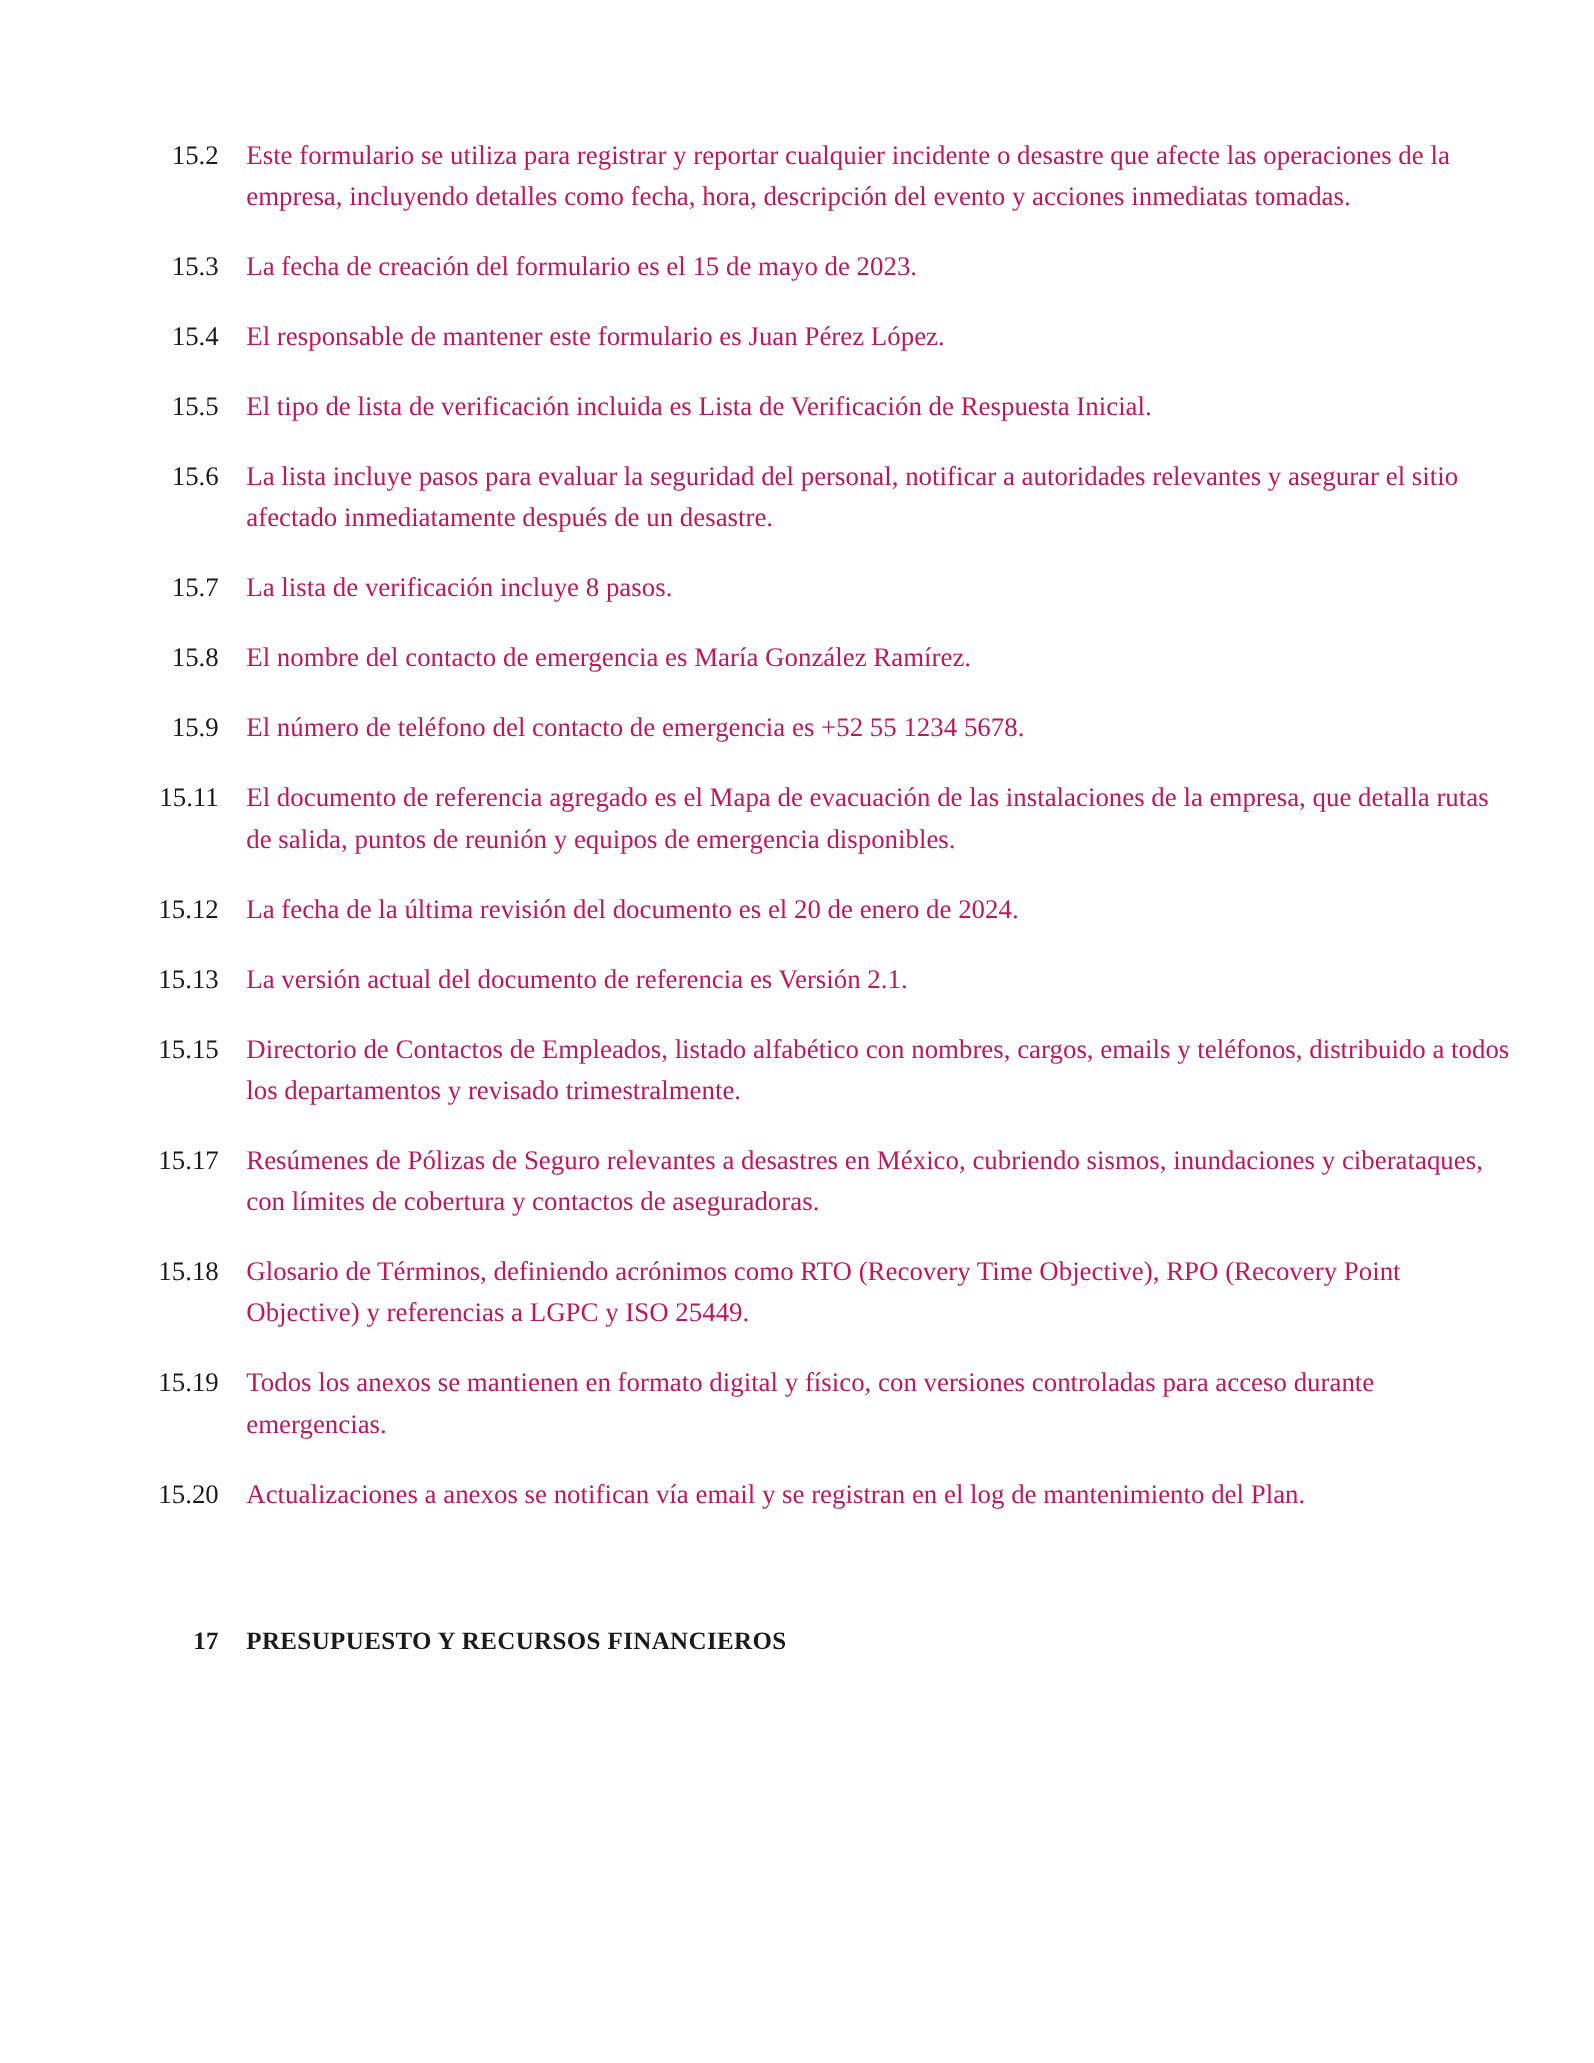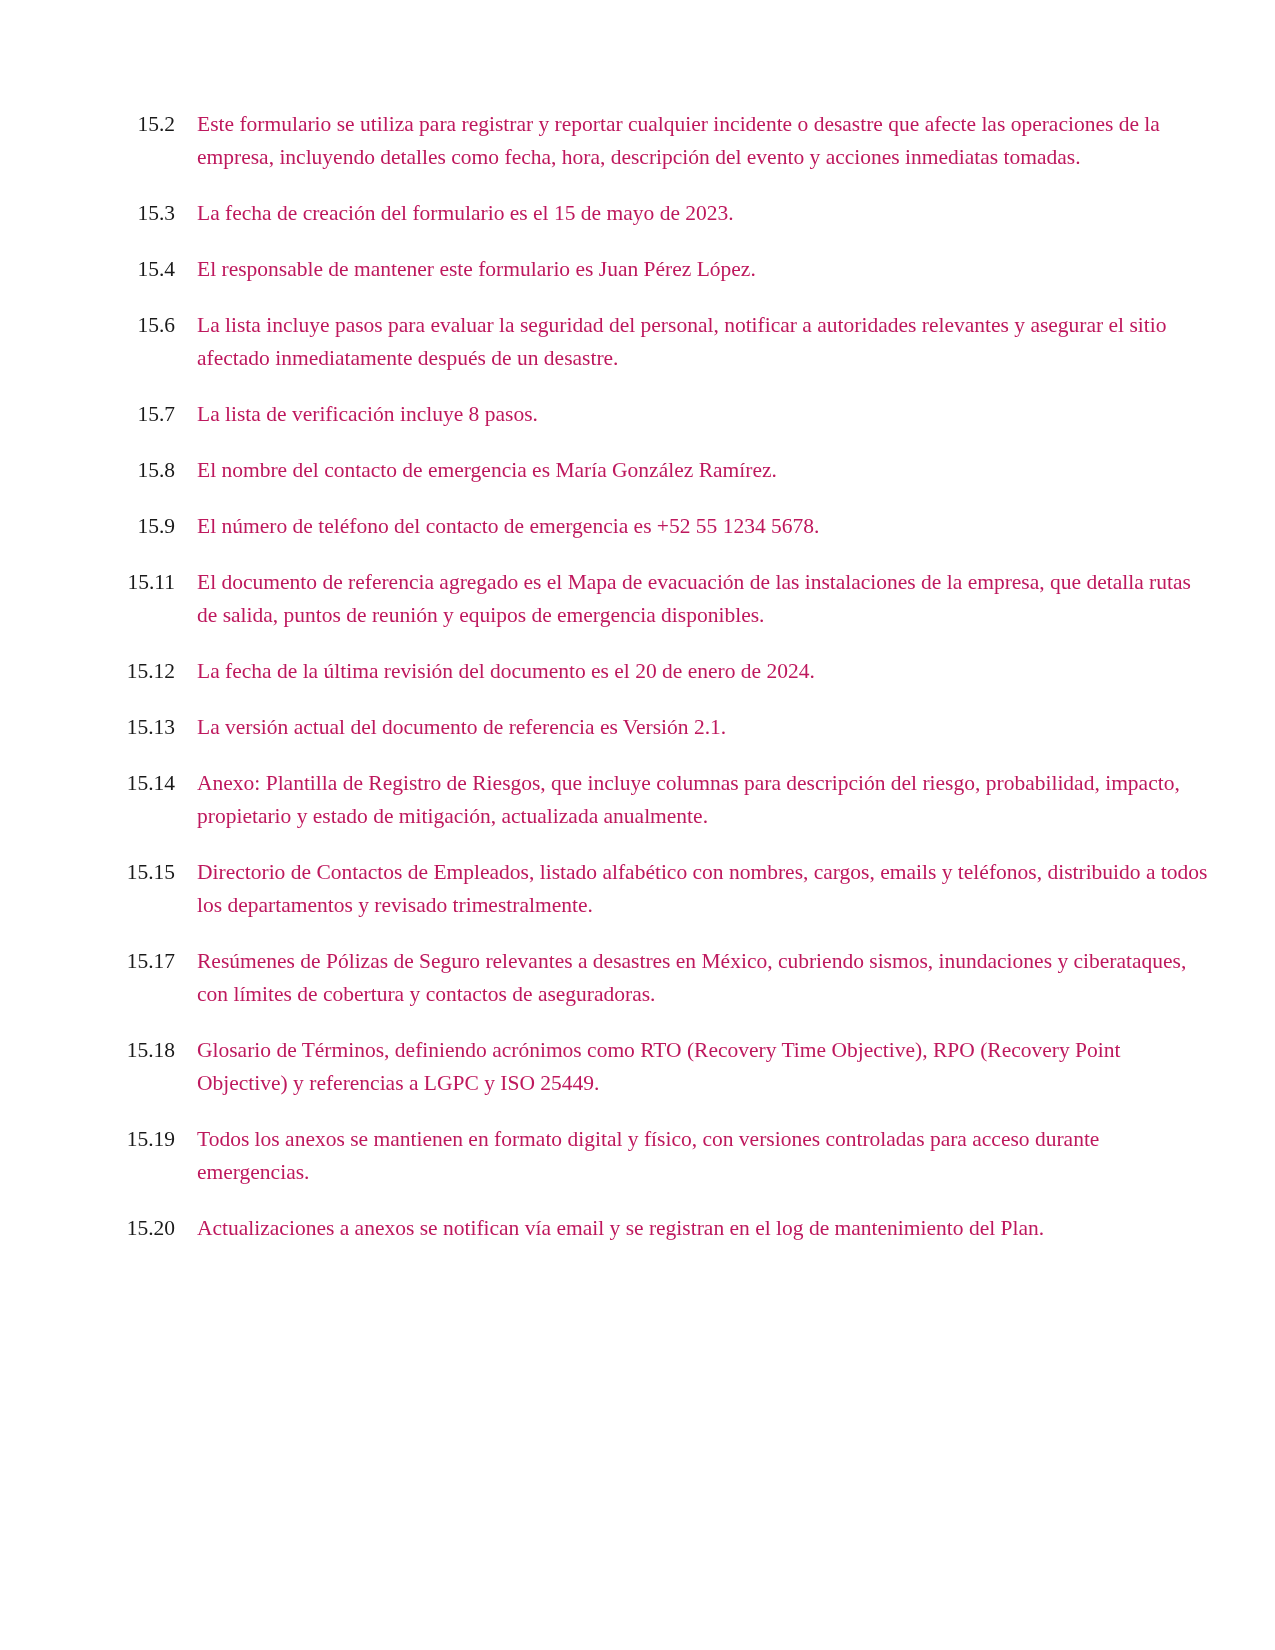--- a/index.html
+++ b/index.html
@@ -85,20 +85,24 @@
       </div>
       <div class="item">
         <div class="item-num">15.3</div>
         <div class="item-text">La fecha de creación del formulario es el 15 de mayo de 2023.</div>
       </div>
       <div class="item">
         <div class="item-num">15.4</div>
         <div class="item-text">El responsable de mantener este formulario es Juan Pérez López.</div>
       </div>
       <div class="item">
+        <div class="item-num">15.5</div>
+        <div class="item-text">El tipo de lista de verificación incluida es Lista de Verificación de Respuesta Inicial.</div>
+      </div>
+      <div class="item">
         <div class="item-num">15.6</div>
         <div class="item-text">La lista incluye pasos para evaluar la seguridad del personal, notificar a autoridades relevantes y asegurar el sitio afectado inmediatamente después de un desastre.</div>
       </div>
       <div class="item">
         <div class="item-num">15.7</div>
         <div class="item-text">La lista de verificación incluye 8 pasos.</div>
       </div>
       <div class="item">
         <div class="item-num">15.8</div>
         <div class="item-text">El nombre del contacto de emergencia es María González Ramírez.</div>
@@ -113,24 +117,20 @@
       </div>
       <div class="item">
         <div class="item-num">15.12</div>
         <div class="item-text">La fecha de la última revisión del documento es el 20 de enero de 2024.</div>
       </div>
       <div class="item">
         <div class="item-num">15.13</div>
         <div class="item-text">La versión actual del documento de referencia es Versión 2.1.</div>
       </div>
       <div class="item">
-        <div class="item-num">15.14</div>
-        <div class="item-text">Anexo: Plantilla de Registro de Riesgos, que incluye columnas para descripción del riesgo, probabilidad, impacto, propietario y estado de mitigación, actualizada anualmente.</div>
-      </div>
-      <div class="item">
         <div class="item-num">15.15</div>
         <div class="item-text">Directorio de Contactos de Empleados, listado alfabético con nombres, cargos, emails y teléfonos, distribuido a todos los departamentos y revisado trimestralmente.</div>
       </div>
       <div class="item">
         <div class="item-num">15.17</div>
         <div class="item-text">Resúmenes de Pólizas de Seguro relevantes a desastres en México, cubriendo sismos, inundaciones y ciberataques, con límites de cobertura y contactos de aseguradoras.</div>
       </div>
       <div class="item">
         <div class="item-num">15.18</div>
         <div class="item-text">Glosario de Términos, definiendo acrónimos como RTO (Recovery Time Objective), RPO (Recovery Point Objective) y referencias a <b>LGPC</b> y <b>ISO 25449</b>.</div>
@@ -138,13 +138,17 @@
       <div class="item">
         <div class="item-num">15.19</div>
         <div class="item-text">Todos los anexos se mantienen en formato digital y físico, con versiones controladas para acceso durante emergencias.</div>
       </div>
       <div class="item">
         <div class="item-num">15.20</div>
         <div class="item-text">Actualizaciones a anexos se notifican vía email y se registran en el log de mantenimiento del <b>Plan</b>.</div>
       </div>
     </div>
 
+  <div class="section-heading">
+    <div class="sec-num">17</div>
+    <div class="sec-title">PRESUPUESTO Y RECURSOS FINANCIEROS</div>
+  </div>
 </div>
 
 </body></html>

